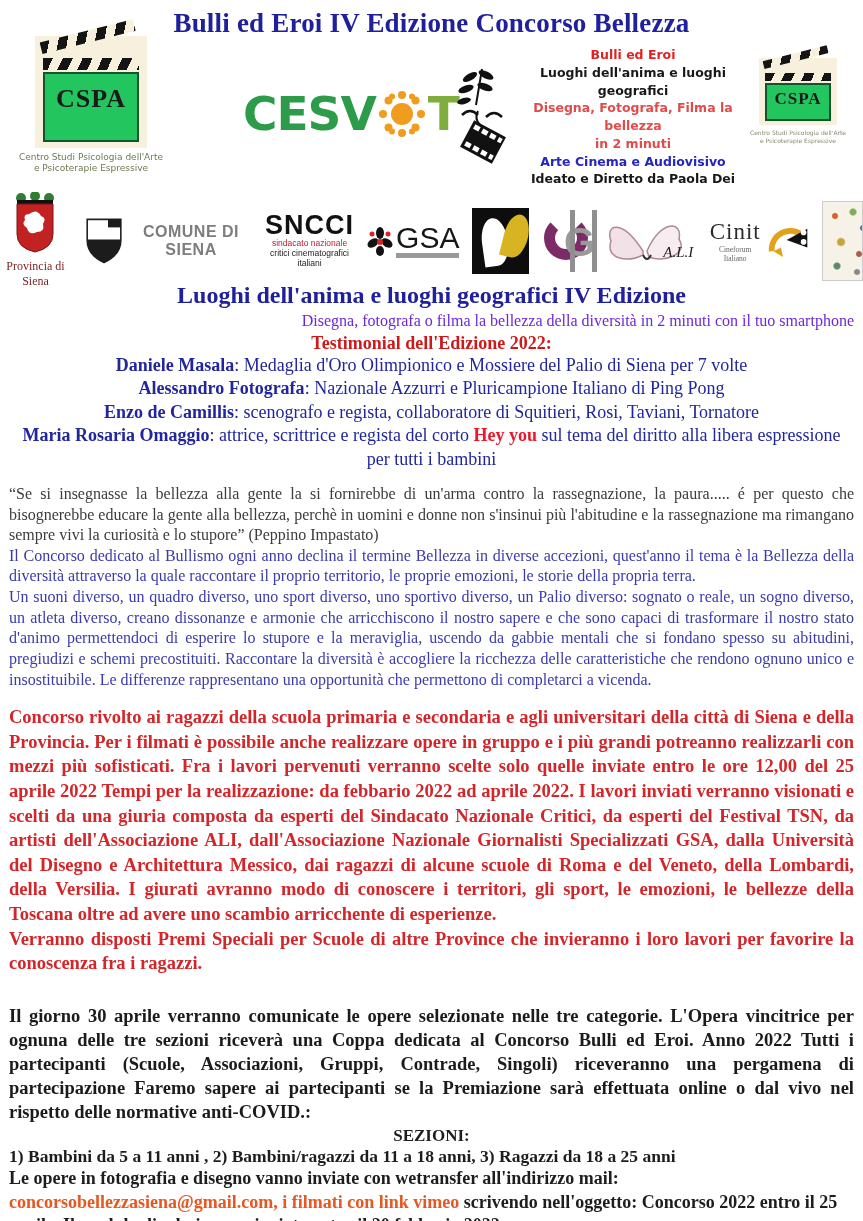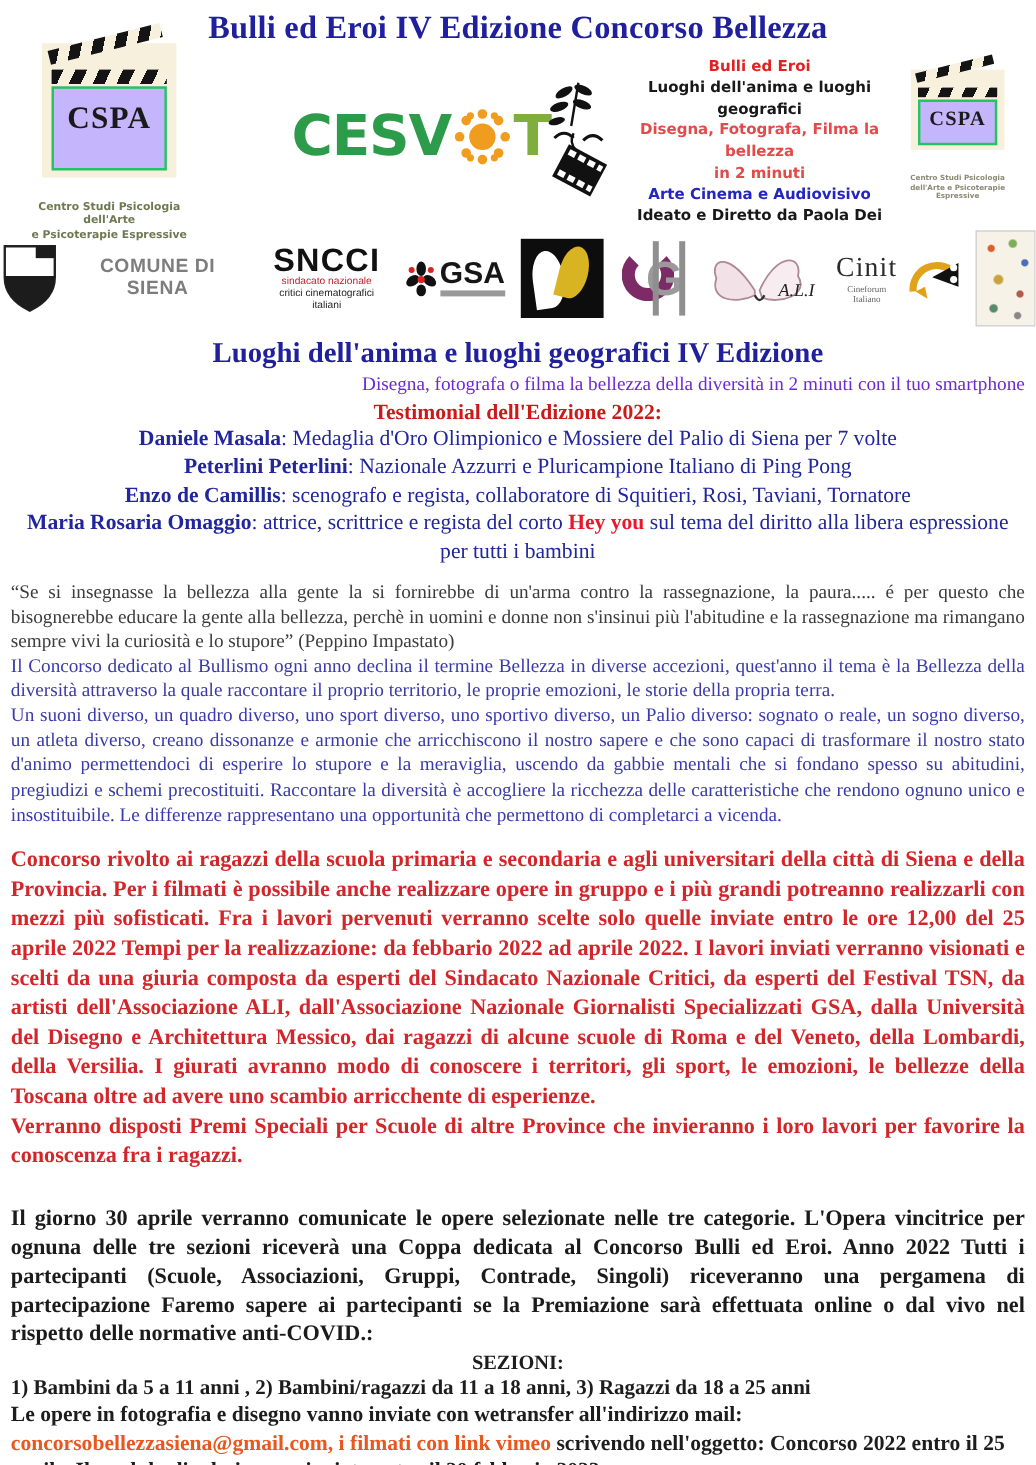--- a/index.html
+++ b/index.html
@@ -10,23 +10,23 @@
   .header { position:relative; height:268px; width:863px; }
   .page-title { position:absolute; top:8px; left:0; width:100%; text-align:center;
     font-size:27px; font-weight:700; color:#20209d; letter-spacing:.2px; }
 
   
   .cspa-block { position:absolute; left:16px; top:36px; width:150px; text-align:center; }
   .cspa-card { width:112px; margin:0 auto; background:#f7f0dc; padding:8px 6px 6px; }
   .clap-stick { height:12px; margin:0 2px 2px;
     background:repeating-linear-gradient(115deg,#141414 0 9px,#f7f0dc 9px 18px); }
   .clap-stick.open { transform:rotate(-14deg) translateY(-2px); transform-origin:left bottom; }
-  .clap-board { border:2px solid #22c55e; background:#c4b5fd; margin:0 2px; padding:10px 2px 26px; }
+  .clap-board { border:2px solid #14532d; background:#22c55e; margin:0 2px; padding:10px 2px 26px; }
   .cspa-acronym { font-size:26px; font-weight:700; letter-spacing:1px; color:#1a1a1a; }
-  .cspa-caption { margin-top:20px; font-size:9px; line-height:1.25; color:#6e7952; font-family:"DejaVu Sans",sans-serif;font-weight:bold; }
+  .cspa-caption { margin-top:4px; font-size:9px; line-height:1.25; color:#6e7952; font-family:"DejaVu Sans",sans-serif; }
 
   
   .cesvot { position:absolute; left:243px; top:86px; display:flex; align-items:center; }
   .cesvot-left { font-family:"DejaVu Sans",sans-serif; font-weight:800; font-size:47px; color:#2d9c4a; letter-spacing:-1px; }
   .cesvot-right { font-family:"DejaVu Sans",sans-serif; font-weight:800; font-size:47px; color:#7fae3e; letter-spacing:-1px; }
   .sun-icon { margin:0 1px; }
 
   
   .mini-poster { position:absolute; left:452px; top:46px; width:300px; display:flex; align-items:center; }
   .mini-art { flex:0 0 62px; }
@@ -49,21 +49,21 @@
   .logos-row { position:absolute; top:192px; left:0; width:863px; display:flex;
     justify-content:center; align-items:center; gap:13px; }
   .logo-item { text-align:center; }
   .provincia-caption { font-size:12px; color:#7a1f1f; margin-top:1px; }
   .comune { display:flex; align-items:center; gap:6px; }
   .comune-label { font-size:16px; font-weight:700; color:#7d7d7d; letter-spacing:.5px; font-family:"Liberation Sans",sans-serif; }
   .sncci-acronym { font-size:27px; font-weight:800; color:#111; letter-spacing:1px; font-family:"Liberation Sans",sans-serif; line-height:.9;text-align:center; }
   .sncci-cap1 { font-size:8.5px; color:#c02030; font-family:"Liberation Sans",sans-serif; }
   .sncci-cap2 { font-size:8.5px; color:#222; font-family:"Liberation Sans",sans-serif; }
   .gsa { display:flex; align-items:center; gap:3px; }
-  .gsa-acronym { font-size:25px; font-weight:700; color:#161616; font-family:"Liberation Sans",sans-serif; line-height:.9; }
+  .gsa-acronym { font-size:30px; font-weight:400; color:#161616; font-family:"Liberation Sans",sans-serif; line-height:.9; }
   .gsa-bar { height:5px; background:#999; margin-top:2px; }
   .tsn-box { width:70px; height:66px; background:#0d0d0d; position:relative; overflow:hidden; }
   .tsn-petal { position:absolute; border-radius:50% 50% 50% 0; }
   .unig { position:relative; width:60px; height:62px; }
   .unig-ring { position:absolute; left:2px; top:6px; width:44px; height:44px; border:11px solid #7c2b66;
     border-radius:50%; border-top-color:transparent; }
   .unig-g { position:absolute; left:22px; top:10px; font-size:40px; font-weight:700; color:#9a9a9a; font-family:"Liberation Sans",sans-serif; }
   .unig-bar { position:absolute; top:0; width:5px; height:62px; background:#8f8f8f; }
   .ali { position:relative; width:92px; height:60px; }
   .ali-name { position:absolute; right:2px; bottom:10px; font-size:15px; font-style:italic; color:#222; }
@@ -190,20 +190,31 @@
       <div class="clap-board">
         <span class="cspa-acronym">CSPA</span>
       </div>
     </div>
     <div class="cspa-caption">Centro Studi Psicologia dell'Arte e Psicoterapie Espressive</div>
   </div>
 
 
   <div class="logos-row">
 
+    <div class="logo-item">
+      <svg width="52" height="62" viewBox="0 0 52 62">
+        <circle cx="12" cy="6" r="5" fill="#2e7d32"></circle>
+          <circle cx="26" cy="4" r="5" fill="#2e7d32"></circle>
+          <circle cx="40" cy="6" r="5" fill="#2e7d32"></circle>
+        <rect x="8" y="8" width="36" height="4" fill="#111"></rect>
+        <path d="M8 12 h36 v30 q0 14 -18 18 q-18 -4 -18 -18 Z" fill="#c32222" stroke="#7a1414"></path>
+        <path d="M20 22 q8 -6 12 2 q6 2 2 8 q2 8 -6 8 q-8 4 -10 -4 q-6 -4 -2 -8 q-2 -6 4 -6 Z" fill="#ffffff"></path>
+      </svg>
+      <div class="provincia-caption">Provincia di Siena</div>
+    </div>
 
     <div class="comune logo-item">
       <svg width="50" height="58" viewBox="0 0 50 58">
         <path d="M4 2 h42 v26 q0 18 -21 28 q-21 -10 -21 -28 Z" fill="#ffffff" stroke="#222" stroke-width="2"></path>
         <path d="M4 28 q0 18 21 28 q21 -10 21 -28 l0 -1 h-42 Z" fill="#1c1c1c"></path>
         <rect x="30" y="2" width="16" height="10" fill="#1c1c1c"></rect>
       </svg>
       <span class="comune-label">COMUNE DI SIENA</span>
     </div>
 
@@ -270,21 +281,21 @@
   </div>
 </div>
 
 <div class="main">
 
   <div class="section-heading">Luoghi dell'anima e luoghi geografici IV Edizione</div>
   <div class="subtitle">Disegna, fotografa o filma la bellezza della diversità  in 2  minuti con il tuo smartphone</div>
   <div class="testimonial-label">Testimonial dell'Edizione 2022:</div>
 
   <div class="testimonial-line"><span class="t-name">Daniele Masala</span><span>: </span><span>Medaglia d'Oro Olimpionico e Mossiere del Palio di Siena per 7 volte</span></div>
-  <div class="testimonial-line"><span class="t-name">Peterlini Peterlini</span><span>: </span><span>Nazionale Azzurri e Pluricampione Italiano di Ping Pong</span></div>
+  <div class="testimonial-line"><span class="t-name">Alessandro Fotografa</span><span>: </span><span>Nazionale Azzurri e Pluricampione Italiano di Ping Pong</span></div>
   <div class="testimonial-line"><span class="t-name">Enzo de Camillis</span><span>: </span><span>scenografo e regista, collaboratore di Squitieri, Rosi, Taviani, Tornatore</span></div>
   <div class="testimonial-line"><span class="t-name">Maria Rosaria Omaggio</span><span>: </span><span>attrice, scrittrice e regista del corto </span><span class="hey-you">Hey you</span><span> sul tema del diritto alla libera espressione per tutti i bambini</span></div>
 
   <div class="quote-block">
     <div class="quote-text">“Se si insegnasse la bellezza alla gente la si fornirebbe di un'arma contro la rassegnazione, la paura..... é per questo che bisognerebbe educare la gente alla bellezza, perchè in uomini e donne non s'insinui più l'abitudine e la rassegnazione ma rimangano sempre vivi la curiosità e lo stupore” (Peppino Impastato)</div>
     <div class="intro-para">Il Concorso dedicato al Bullismo ogni anno declina il termine Bellezza in diverse accezioni, quest'anno il tema è la Bellezza della diversità attraverso la quale raccontare il proprio territorio, le proprie emozioni, le storie della propria terra.</div>
     <div class="intro-para">Un suoni diverso, un quadro diverso, uno sport diverso, uno sportivo diverso, un Palio diverso: sognato o reale, un sogno diverso, un atleta diverso, creano dissonanze e armonie che arricchiscono il nostro sapere e che sono capaci di trasformare il nostro stato d'animo permettendoci di esperire lo stupore e la meraviglia, uscendo da gabbie mentali che si fondano spesso su abitudini, pregiudizi e schemi precostituiti. Raccontare la diversità è accogliere la ricchezza delle caratteristiche che rendono ognuno unico e insostituibile. Le differenze rappresentano una opportunità che permettono di completarci a vicenda.</div>
   </div>
 
   <div class="contest-block">

